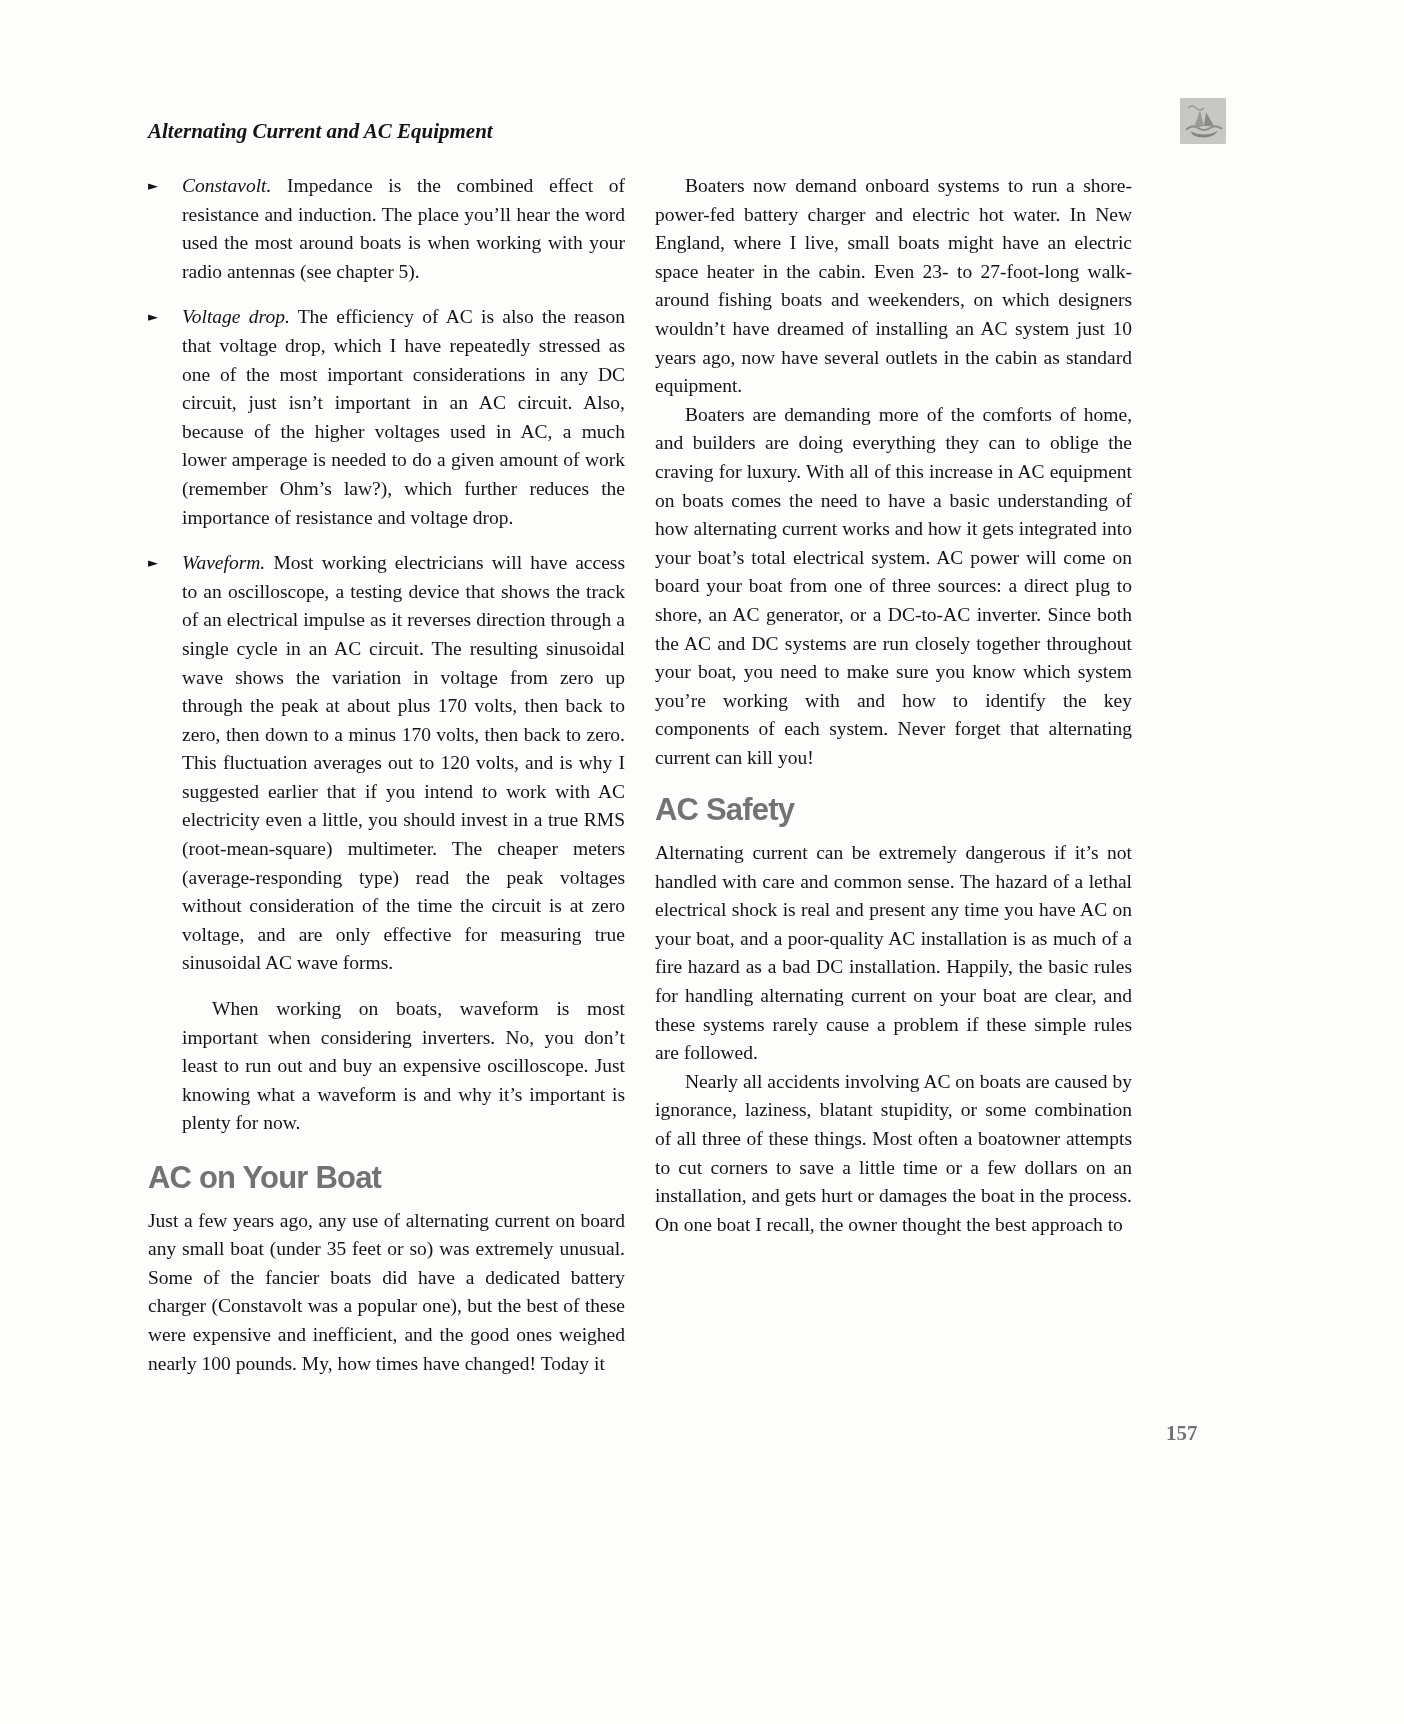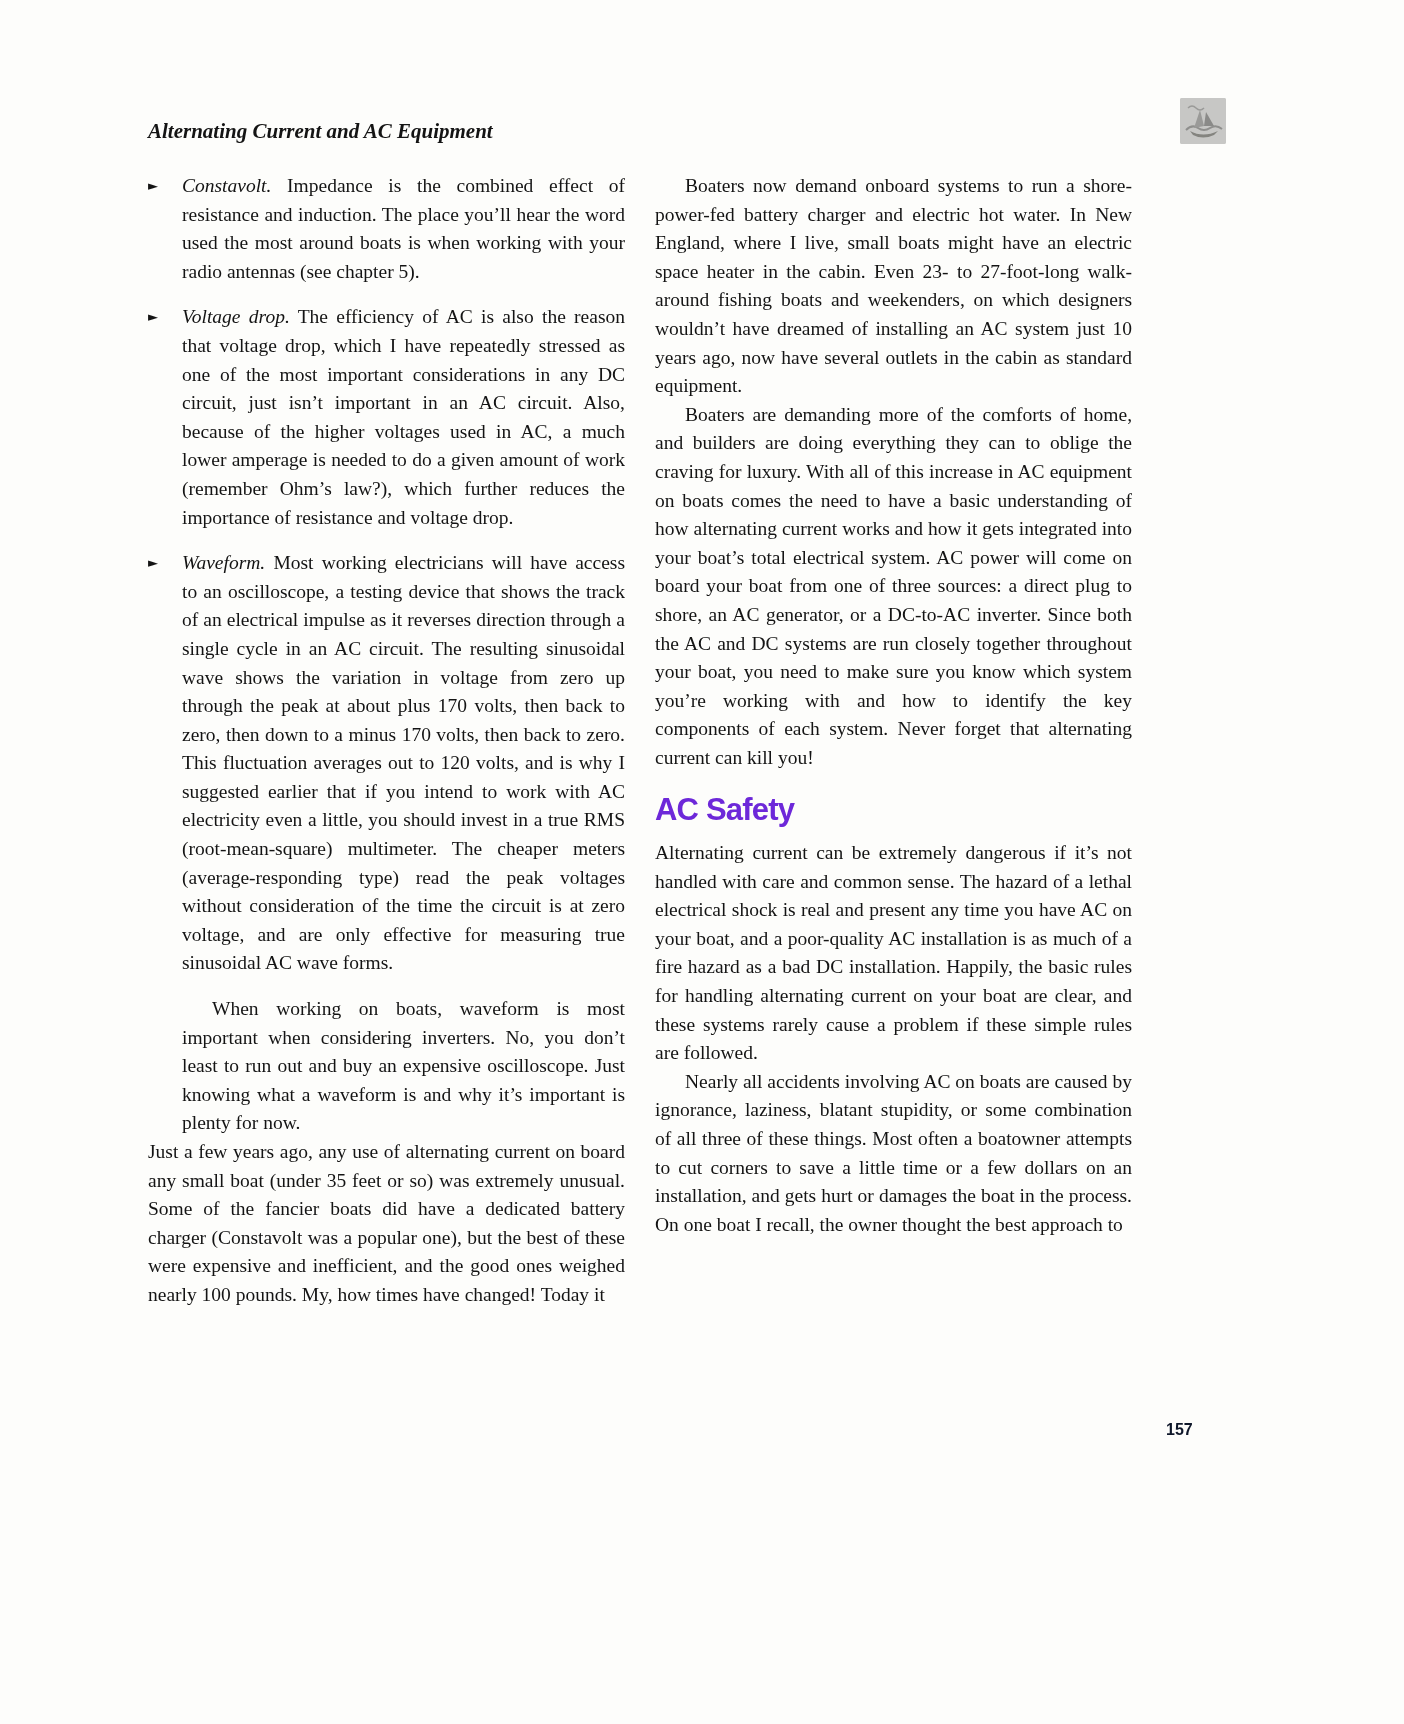--- a/index.html
+++ b/index.html
@@ -81,31 +81,31 @@
     margin-left: 34px;
     text-align: justify;
     text-indent: 30px;
   }
   h2.section-heading {
     font-family: "Liberation Sans", sans-serif;
     font-weight: 700;
     font-size: 31px;
     letter-spacing: -0.8px;
     margin: 26px 0 14px 0;
-    color: #6d28d9;
+    color: #737373;
   }
   .col.right h2.section-heading { margin-top: 24px; }
   .page-number {
     position: absolute;
     left: 1166px;
     top: 1421px;
-    font-family: Liberation Sans, sans-serif;
+    font-family: Liberation Serif, serif;
     font-weight: 700;
-    font-size: 16px;
-    color: #0f172a;
+    font-size: 21px;
+    color: #737373;
   }
 </style>
 </head>
 <body>
 
 <div class="page">
 
   <div class="corner-icon">
     <svg viewBox="0 0 46 46" xmlns="http://www.w3.org/2000/svg">
       <rect x="0" y="0" width="46" height="46" fill="#c7c7c5"></rect>
@@ -135,20 +135,21 @@
           <div class="btext"><em>Voltage drop.</em> <span>The efficiency of AC is also the reason that voltage drop, which I have repeatedly stressed as one of the most important considerations in any DC circuit, just isn’t important in an AC circuit. Also, because of the higher voltages used in AC, a much lower amperage is needed to do a given amount of work (remember Ohm’s law?), which further reduces the importance of resistance and voltage drop.</span></div>
         </div>
 
         <div class="bullet">
           <span class="marker">►</span>
           <div class="btext"><em>Waveform.</em> <span>Most working electricians will have access to an oscilloscope, a testing device that shows the track of an electrical impulse as it reverses direction through a single cycle in an AC circuit. The resulting sinusoidal wave shows the variation in voltage from zero up through the peak at about plus 170 volts, then back to zero, then down to a minus 170 volts, then back to zero. This fluctuation averages out to 120 volts, and is why I suggested earlier that if you intend to work with AC electricity even a little, you should invest in a true RMS (root-mean-square) multimeter. The cheaper meters (average-responding type) read the peak voltages without consideration of the time the circuit is at zero voltage, and are only effective for measuring true sinusoidal AC wave forms.</span></div>
         </div>
 
         <p class="hang-para">When working on boats, waveform is most important when considering inverters. No, you don’t least to run out and buy an expensive oscilloscope. Just knowing what a waveform is and why it’s important is plenty for now.</p>
 
+        <h2 class="section-heading">AC on Your Boat</h2>
 
         <p class="para">Just a few years ago, any use of alternating current on board any small boat (under 35 feet or so) was extremely unusual. Some of the fancier boats did have a dedicated battery charger (Constavolt was a popular one), but the best of these were expensive and inefficient, and the good ones weighed nearly 100 pounds. My, how times have changed! Today it</p>
 
       </div>
 
       <div class="col right">
 
 
         <p class="para indent">Boaters now demand onboard systems to run a shore-power-fed battery charger and electric hot water. In New England, where I live, small boats might have an electric space heater in the cabin. Even 23- to 27-foot-long walk-around fishing boats and weekenders, on which designers wouldn’t have dreamed of installing an AC system just 10 years ago, now have several outlets in the cabin as standard equipment.</p>
 

